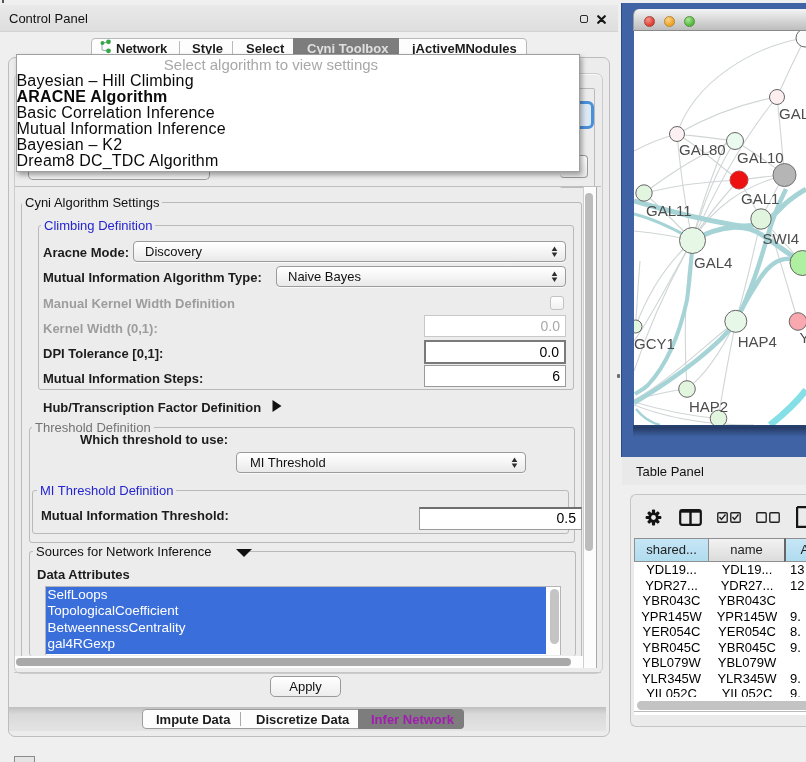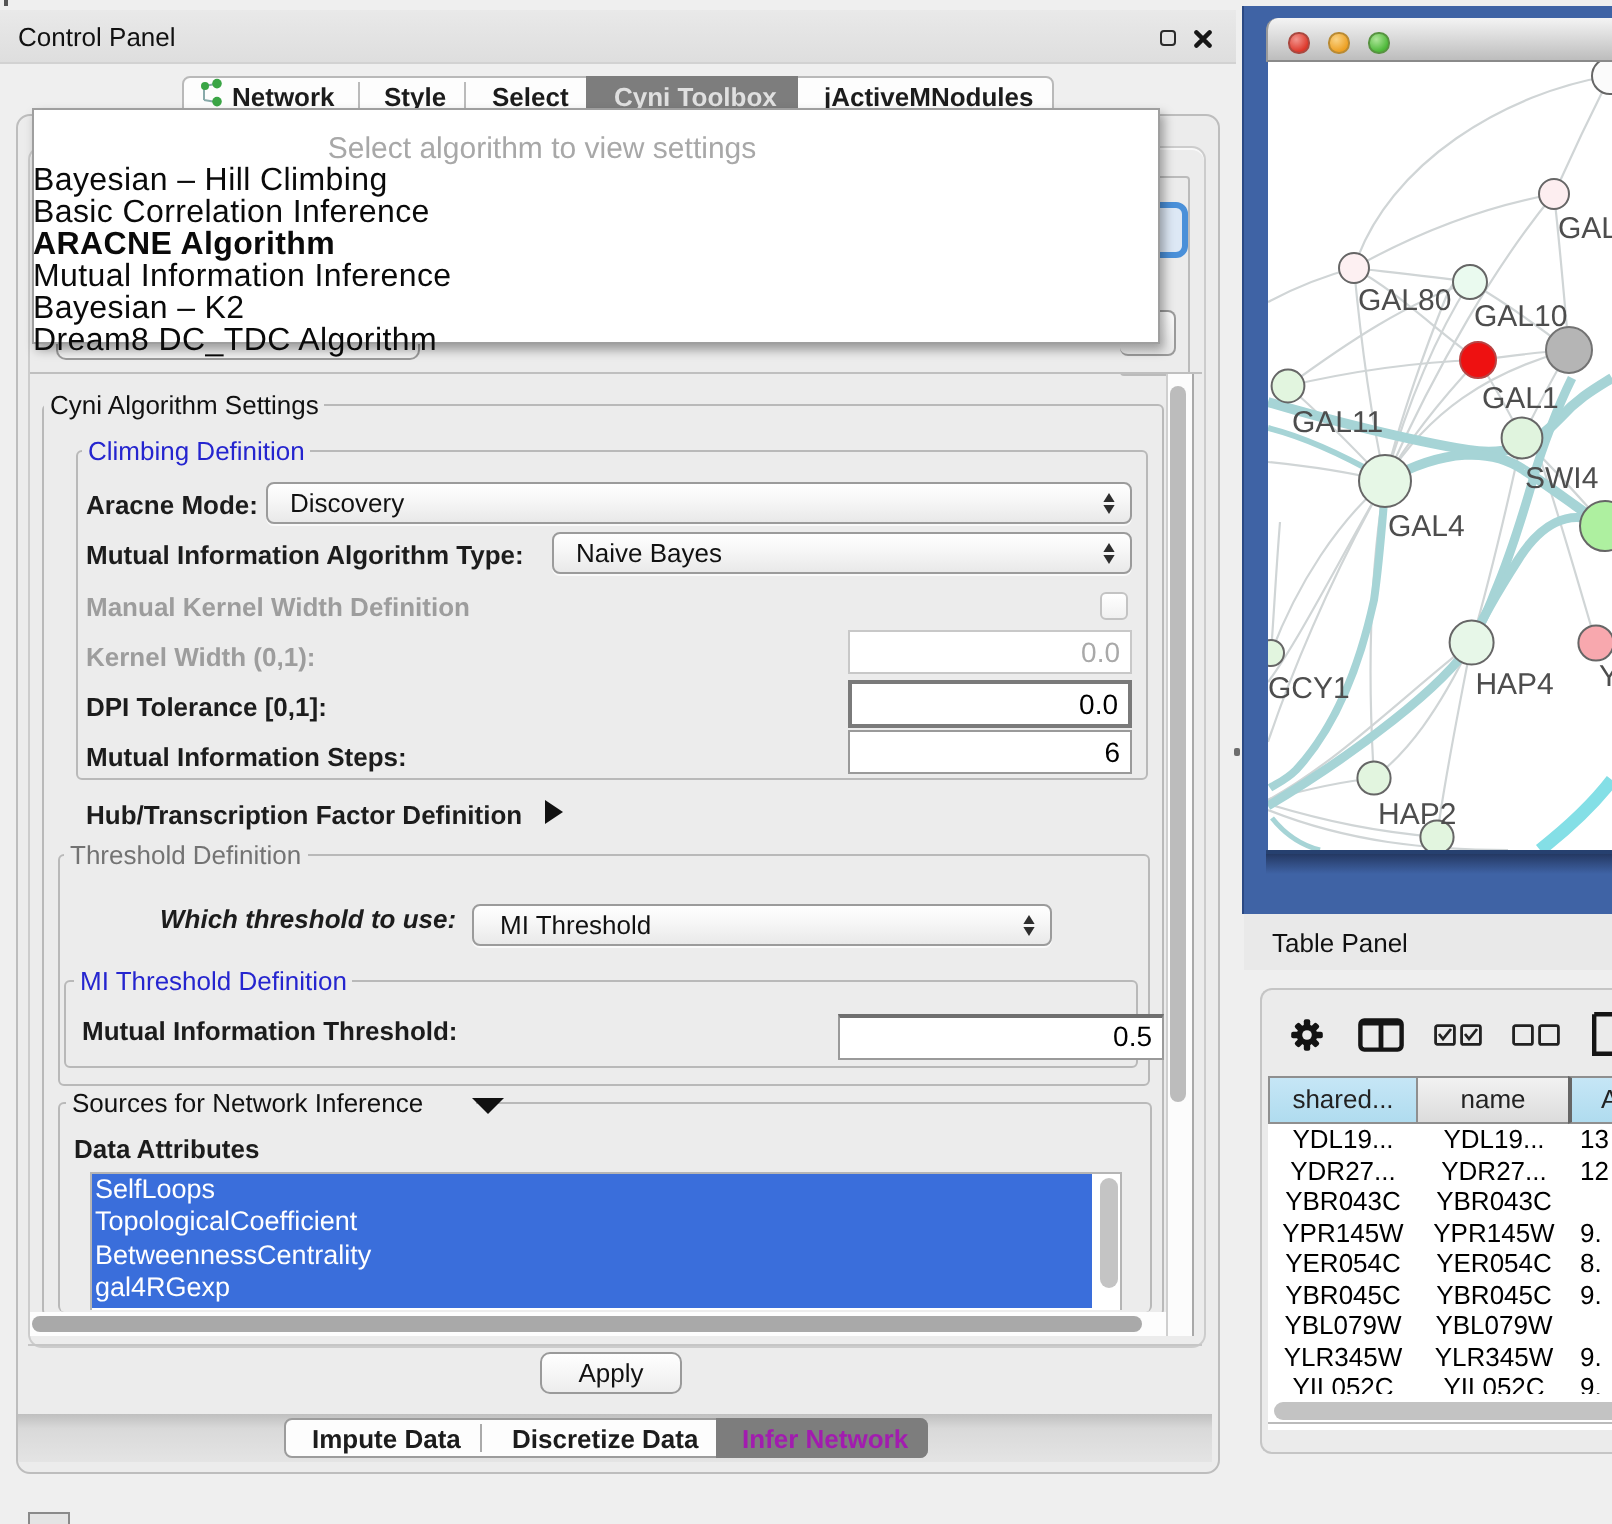--- a/index.html
+++ b/index.html
@@ -96,21 +96,21 @@
 
   <div class="abs lbl" style="left:43px;top:400px;">Hub/Transcription Factor Definition</div>
   <svg class="abs" style="left:272px;top:400px;" width="10" height="12" viewBox="0 0 10 12">
       <path d="M0.5 0 L9.5 6 L0.5 12 Z" fill="#111"></path>
     </svg>
 </div>
 <div id="threshold">
   <div class="grp" style="left:29px;top:427px;width:544px;height:114px;"></div>
   <div class="gtitle" style="left:32px;top:420px;color:#737373;">Threshold Definition</div>
 
-  <div class="abs lbl" style="left:80px;top:452px;font-style:italic;">Which threshold to use:</div>
+  <div class="abs lbl" style="left:80px;top:432px;">Which threshold to use:</div>
   <div class="combo" style="left:236px;top:452px;width:288px;height:19px;">
     <div class="abs" style="left:13px;top:2px;font-size:13px;color:#111;">MI Threshold</div>
     <svg class="ar" width="7" height="19" viewBox="0 0 7 19">
         <path d="M3.5 4.5 L6.3 9 L0.7 9 Z" fill="#2e2e2e"></path>
         <path d="M3.5 15 L6.3 10.5 L0.7 10.5 Z" fill="#2e2e2e"></path>
       </svg>
   </div>
 
   <div class="grp" style="left:32px;top:490px;width:535px;height:42px;"></div>
   <div class="gtitle" style="left:37px;top:483px;color:#2525cf;">MI Threshold Definition</div>
@@ -324,23 +324,23 @@
 9.
 9.</div>
   <div class="abs" style="left:634px;top:697px;width:172px;height:18px;background:#fff;"></div>
   <div class="abs" style="left:637px;top:701px;width:169px;height:9px;background:#c3c3c3;border-radius:5px 0 0 5px;"></div>
   <div class="abs" style="left:634px;top:711px;width:172px;height:1px;background:#bbb;"></div>
 </div>
 
 <div class="abs" style="left:14px;top:756px;width:19px;height:10px;border:1px solid #8a8a8a;background:#e4e4e4;"></div>
 
 <div class="abs" style="left:16px;top:54px;width:562px;height:116px;background:#fff;border:1px solid #9f9f9f;box-shadow:2px 3px 5px rgba(0,0,0,.35);z-index:50;"></div>
-<div id="popuptext" style="position:absolute;z-index:51;left:16px;top:54px;width:510px;margin-top:10px;">
+<div id="popuptext" style="position:absolute;z-index:51;left:16px;top:54px;width:510px;">
   <div style="height:19px;text-align:center;font-size:15px;color:#a8a8a8;line-height:21px;">Select algorithm to view settings</div>
   <div style="font-size:16px;color:#0a0a0a;line-height:16px;padding-left:0.5px;letter-spacing:0.2px;">
     <div>Bayesian – Hill Climbing</div>
+    <div style="font-weight:bold;">ARACNE Algorithm</div>
     <div>Basic Correlation Inference</div>
-    <div style="font-weight:bold;">ARACNE Algorithm</div>
     <div>Mutual Information Inference</div>
     <div>Bayesian – K2</div>
     <div>Dream8 DC_TDC Algorithm</div>
   </div>
 </div>
 
 </body></html>

